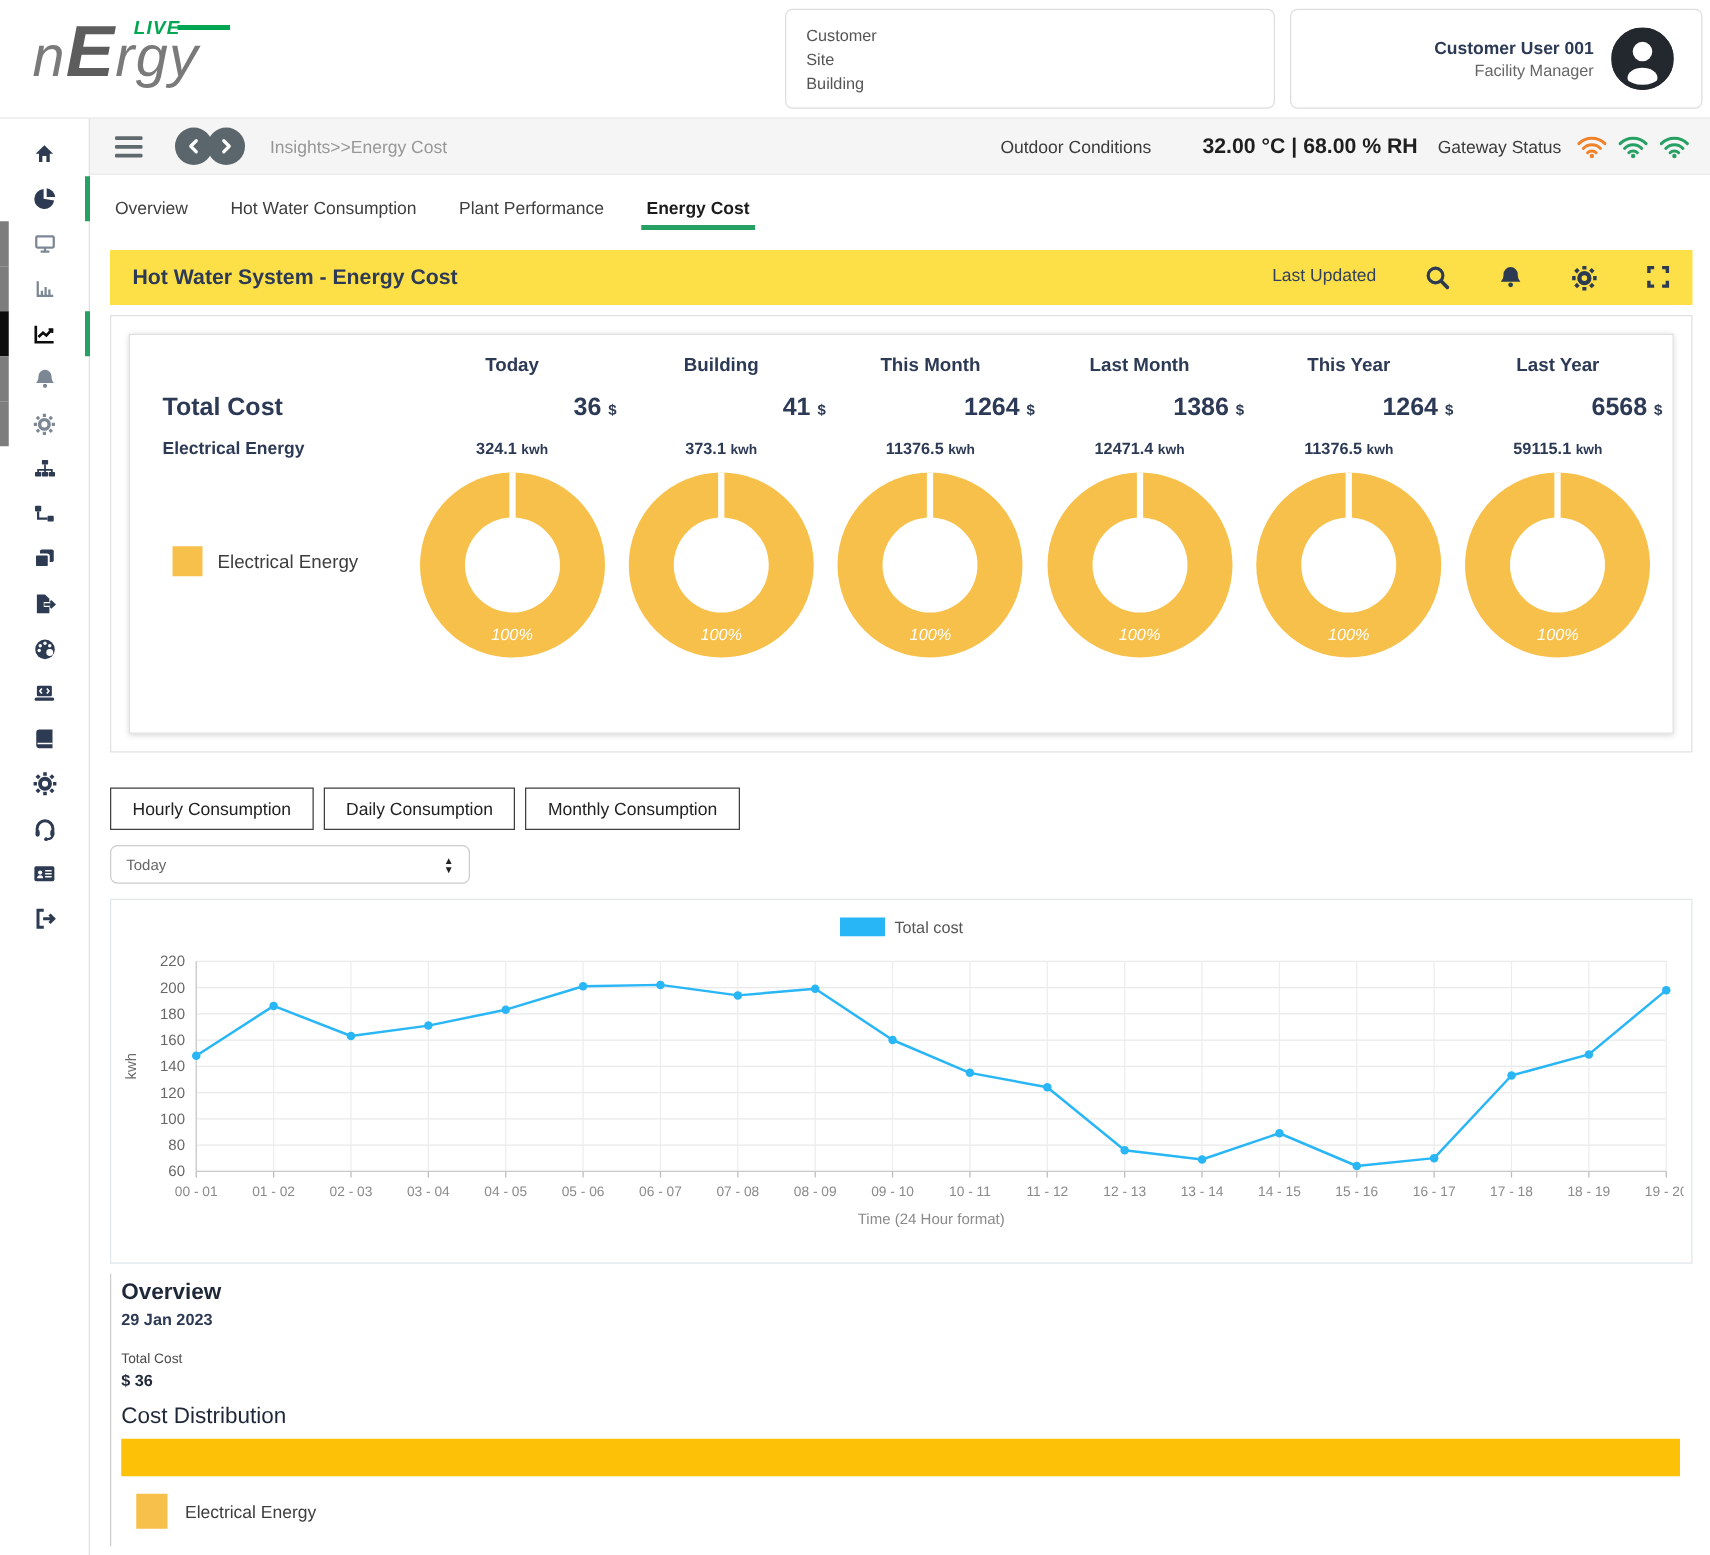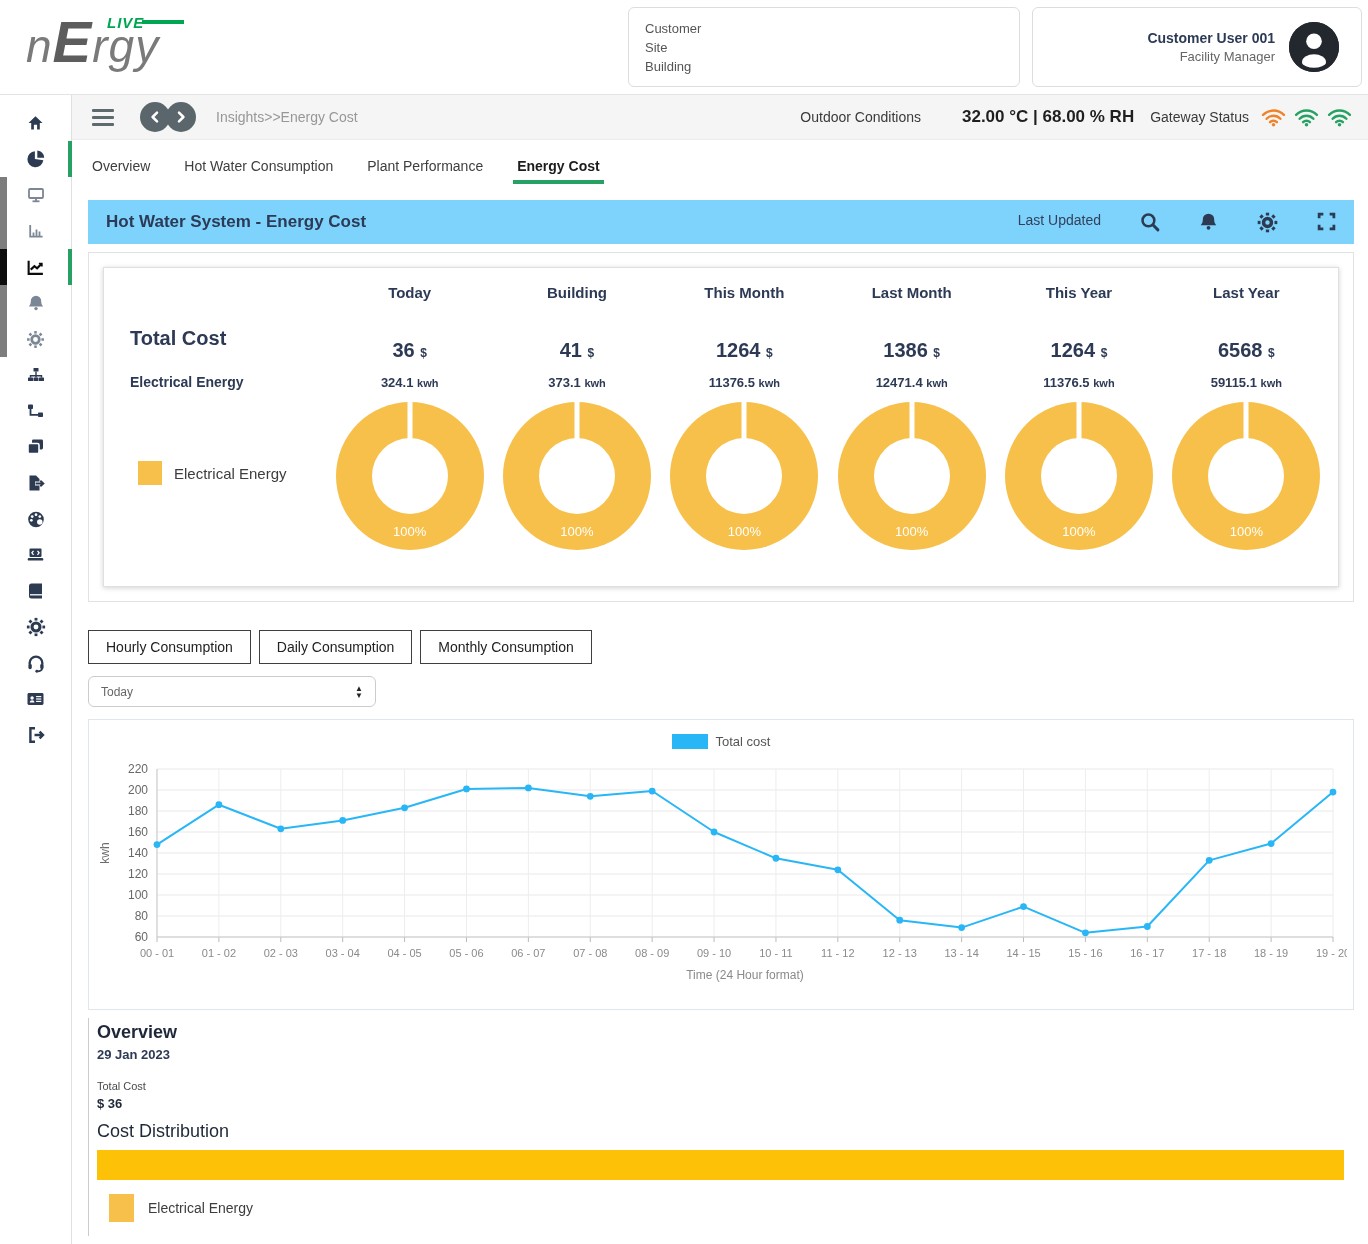--- a/index.html
+++ b/index.html
@@ -59,44 +59,44 @@
   .wifis { display:flex; gap:8px; align-items:center; }
 
   
   .tabs { height:56px; display:flex; align-items:center; gap:34px; padding:0 0 0 20px; background:#fff; }
   .tab { font-size:14px; color:#3e3e3e; cursor:pointer; padding-bottom:4px; position:relative; }
   .tab.active { font-weight:bold; color:#1c1c1c; }
   .tab.active::after { content:''; position:absolute; left:-4px; right:-4px; bottom:-6px;
     height:4px; background:#27a163; }
 
   
-  .titlebar { margin:4px 16px 0 16px; height:44px; background:#7dd3fc;
+  .titlebar { margin:4px 16px 0 16px; height:44px; background:#fde047;
     display:flex; align-items:center; justify-content:space-between; padding:0 18px; }
   .panel-title { font-size:17px; font-weight:bold; color:#2d3a55; }
   .tb-right { display:flex; align-items:flex-start; gap:39px; }
   .lu-label { font-size:14px; color:#33405c; }
   .tb-icon { cursor:pointer; display:flex; }
 
   
   .stats-outer { margin:8px 16px 0 16px; border:1px solid #e2e2e2; background:#fff; padding:14px; height:350px; }
   .stats-card { border:1px solid #e0e0e0; box-shadow:0 1px 5px rgba(0,0,0,0.18);
     background:#fff; height:100%; padding:16px 8px 10px 4px; }
   .stats-grid { display:grid; grid-template-columns:218px repeat(6,1fr); align-items:center; }
   .ph { text-align:center; font-size:15px; font-weight:bold; color:#2d3a55; padding-bottom:14px; }
   .row-total { font-size:20px; font-weight:bold; color:#2d3a55; padding-left:22px; padding-bottom:12px; }
-  .cost { text-align:center; font-size:20px; font-weight:bold; color:#2d3a55; padding-bottom:12px;margin-top:24px; }
+  .cost { text-align:right; font-size:20px; font-weight:bold; color:#2d3a55; padding-bottom:12px; }
   .cost .cur { font-size:12px; font-weight:bold; }
   .row-elec { font-size:14px; font-weight:bold; color:#2d3a55; padding-left:22px; padding-bottom:6px; }
   .energy { text-align:center; font-size:13px; font-weight:bold; color:#2d3a55; padding-bottom:6px; }
   .energy .unit { font-size:11px; }
   .legend-cell { display:flex; align-items:center; gap:12px; padding-left:30px; }
   .sq { width:24px; height:24px; background:#f7c04a; flex:0 0 auto; }
   .legend-label { font-size:15px; color:#3d3d3d; }
   .donut-cell { display:flex; justify-content:center; padding-top:6px; }
-  .donut { width:148px; height:148px; border-radius:50%; background:#f7c04a; position:relative; }
+  .donut { width:148px; height:148px; border-radius:50%; background:#f7c04a; position:relative;font-style:italic; }
   .donut::before { content:''; position:absolute; left:50%; top:50%; transform:translate(-50%,-50%);
     width:76px; height:76px; border-radius:50%; background:#fff; }
   .donut .gap { position:absolute; left:50%; top:0; transform:translateX(-50%); width:5px; height:38px; background:#fff; }
   .donut .dlabel { position:absolute; left:0; right:0; bottom:11px; text-align:center;
     color:#fff; font-size:13px; }
 
   
   .trends { padding:28px 16px 0 16px; }
   .trends-title { font-size:26px; color:#33405c; margin-bottom:14px; }
   .trend-btns { display:flex; gap:8px; margin-bottom:12px; }

